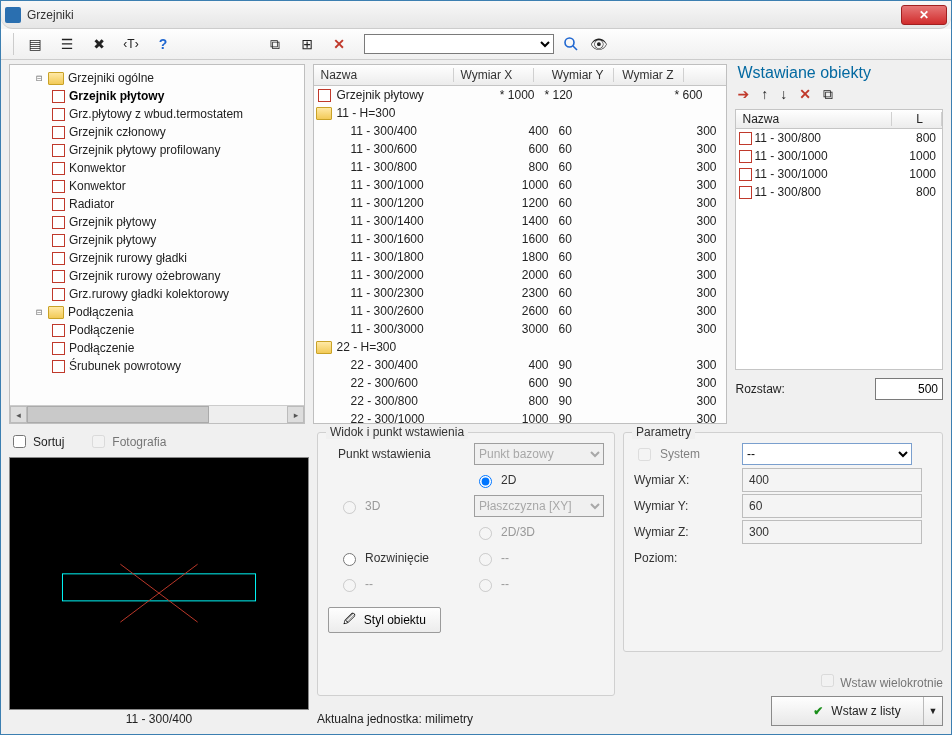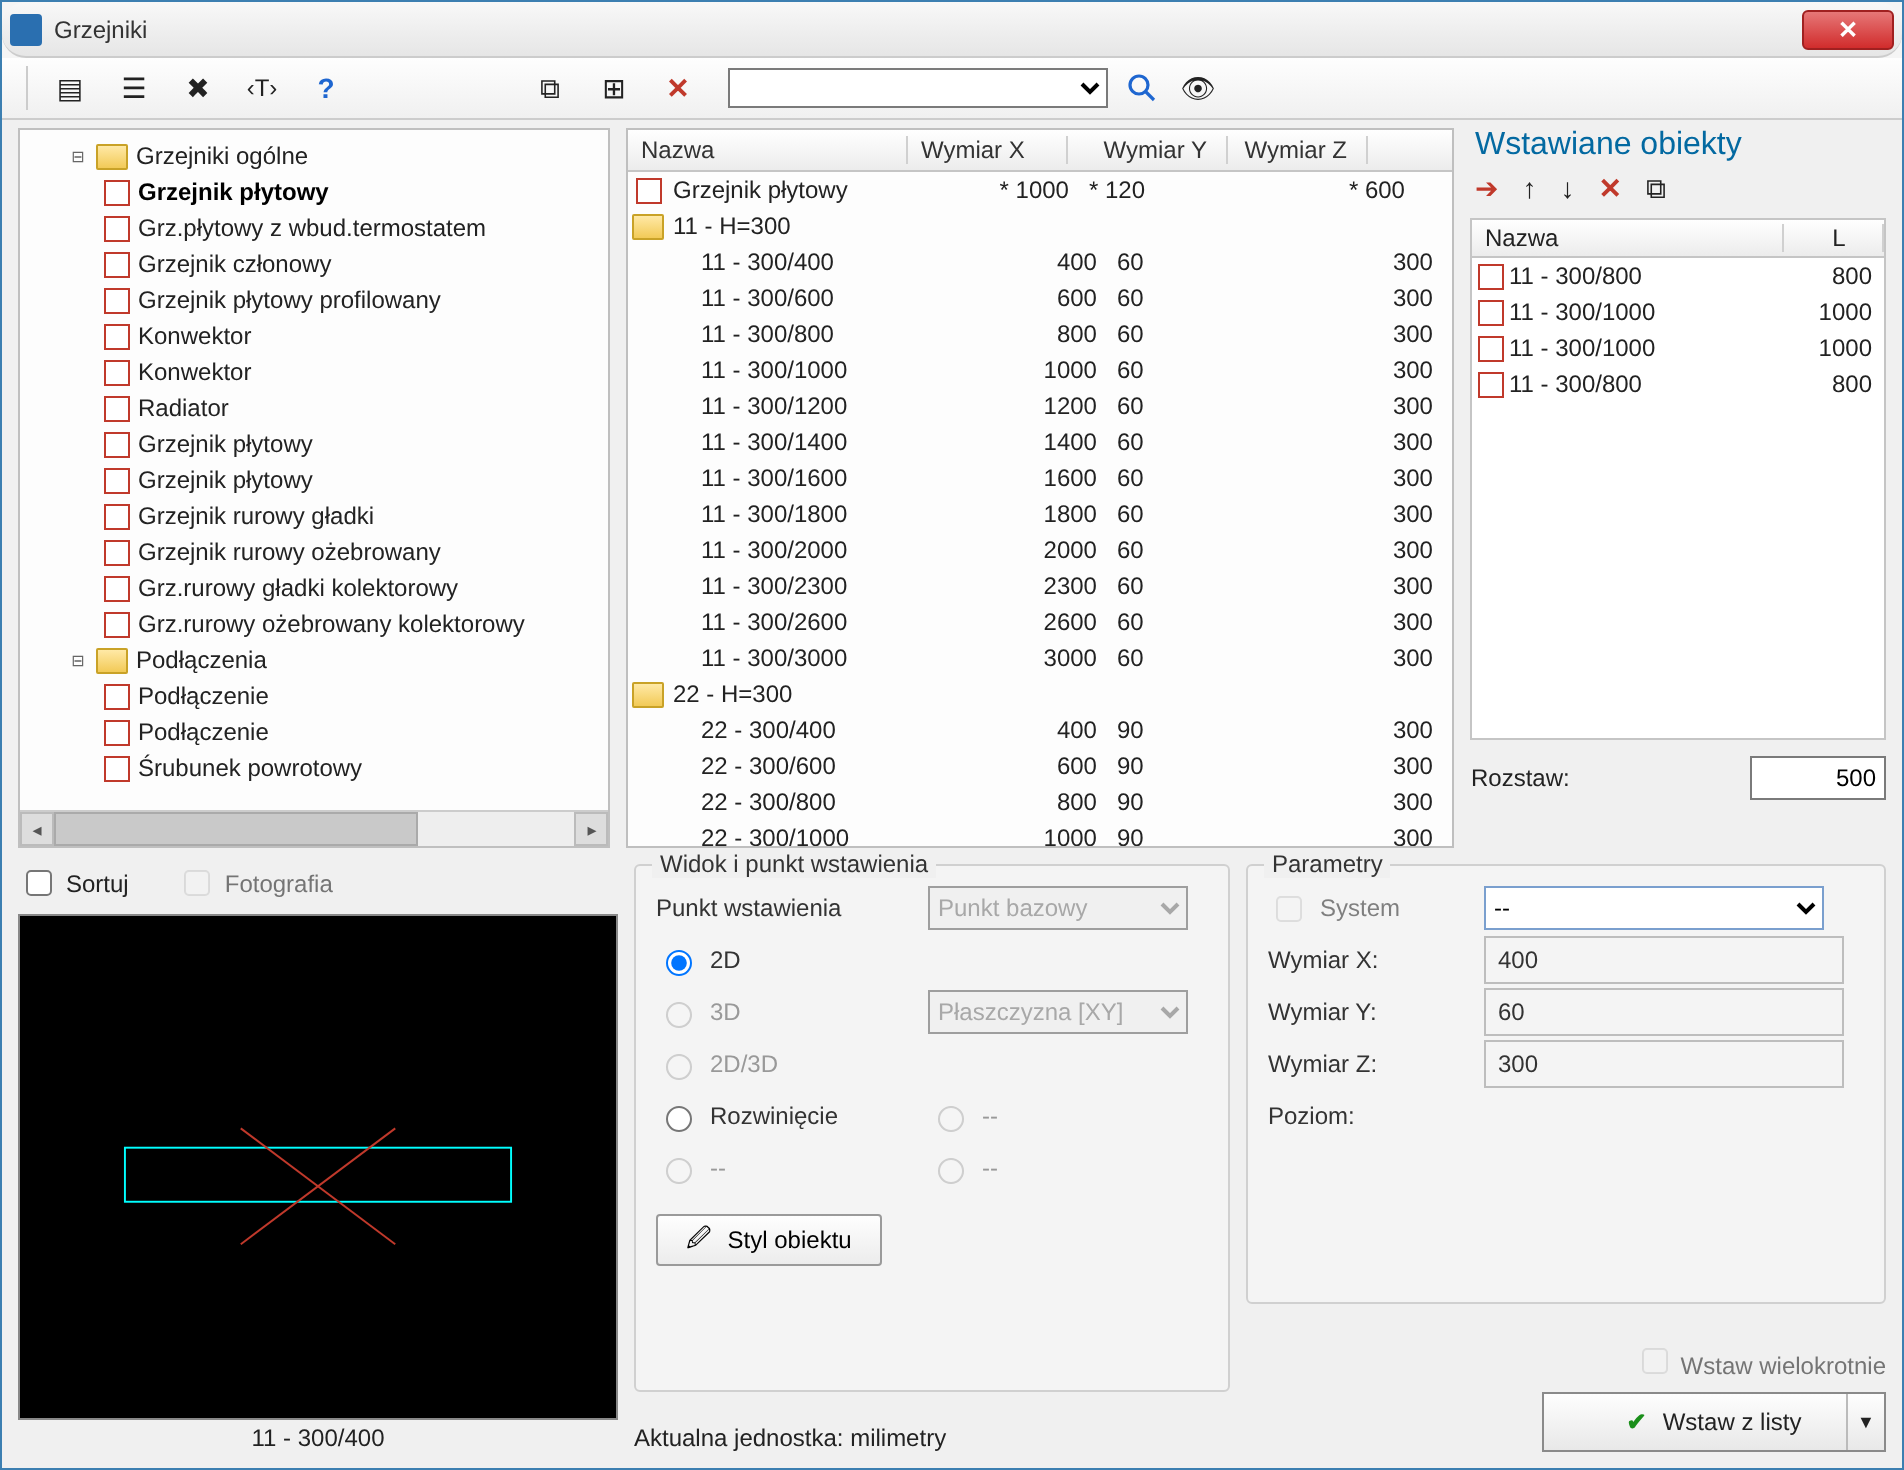--- a/index.html
+++ b/index.html
@@ -85,21 +85,21 @@
   .bl-left { width:300px; display:flex; flex-direction:column; }
   .bl-check-row { display:flex; align-items:center; gap:24px; margin-bottom:6px; }
   .bl-check-row label { display:flex; align-items:center; gap:4px; font-size:12px;}
   .preview { flex:1; background:#000; border:1px solid #888; position:relative; }
   .preview svg { position:absolute; inset:0; width:100%; height:100%; }
   .preview-label { text-align:center; font-size:12px; margin-top:2px; color:#222; }
 
   .bl-mid { flex:1; display:flex; flex-direction:column; }
   .group { border:1px solid #d0d0d0; border-radius:3px; padding:8px 10px 10px 10px; margin-bottom:8px; position:relative; background:#f4f4f4; }
   .group > .legend { position:absolute; top:-8px; left:8px; background:#f0f0f0; padding:0 4px; font-size:12px; color:#333; }
-  .form-row { display:flex; align-items:center; height:26px; gap:6px; }
+  .form-row { display:flex; align-items:center; height:26px; gap:6px;justify-content:flex-end; }
   .form-row .labcol { width:130px; font-size:12px; color:#333; display:flex; align-items:center; gap:6px;}
   select.combo { width:130px; height:22px; border:1px solid #7a7a7a; background:#efefef; font-size:12px;}
   select.disabled, input.disabled { background:#efefef; color:#888; }
   .styl-btn { display:inline-flex; align-items:center; gap:8px; height:26px; padding:0 14px; border:1px solid #9a9a9a; background:linear-gradient(#fefefe,#ececec); cursor:pointer; border-radius:2px; font-size:12px; }
 
   .unit-row { font-size:12px; margin-top:auto; padding-top:8px; color:#222;}
 
   .bl-right { width:320px; display:flex; flex-direction:column; }
   .param-row { display:flex; align-items:center; height:26px; gap:8px; }
   .param-row .plab { width:100px; font-size:12px; color:#333; display:flex; align-items:center; gap:6px;}
@@ -216,24 +216,20 @@
               <span class="obj-icon"></span>
               <span class="lbl">Grzejnik rurowy gładki</span>
             </div>
             <div class="tree-item level2">
               <span class="obj-icon"></span>
               <span class="lbl">Grzejnik rurowy ożebrowany</span>
             </div>
             <div class="tree-item level2">
               <span class="obj-icon"></span>
               <span class="lbl">Grz.rurowy gładki kolektorowy</span>
-            </div>
-            <div class="tree-item level2">
-              <span class="obj-icon"></span>
-              <span class="lbl">Grz.rurowy ożebrowany kolektorowy</span>
             </div>
             <div class="tree-item level1">
               <span class="tri">⊟</span>
               <span class="folder-icon"></span>
               <span class="lbl">Podłączenia</span>
             </div>
             <div class="tree-item level2">
               <span class="obj-icon"></span>
               <span class="lbl">Podłączenie</span>
             </div>

